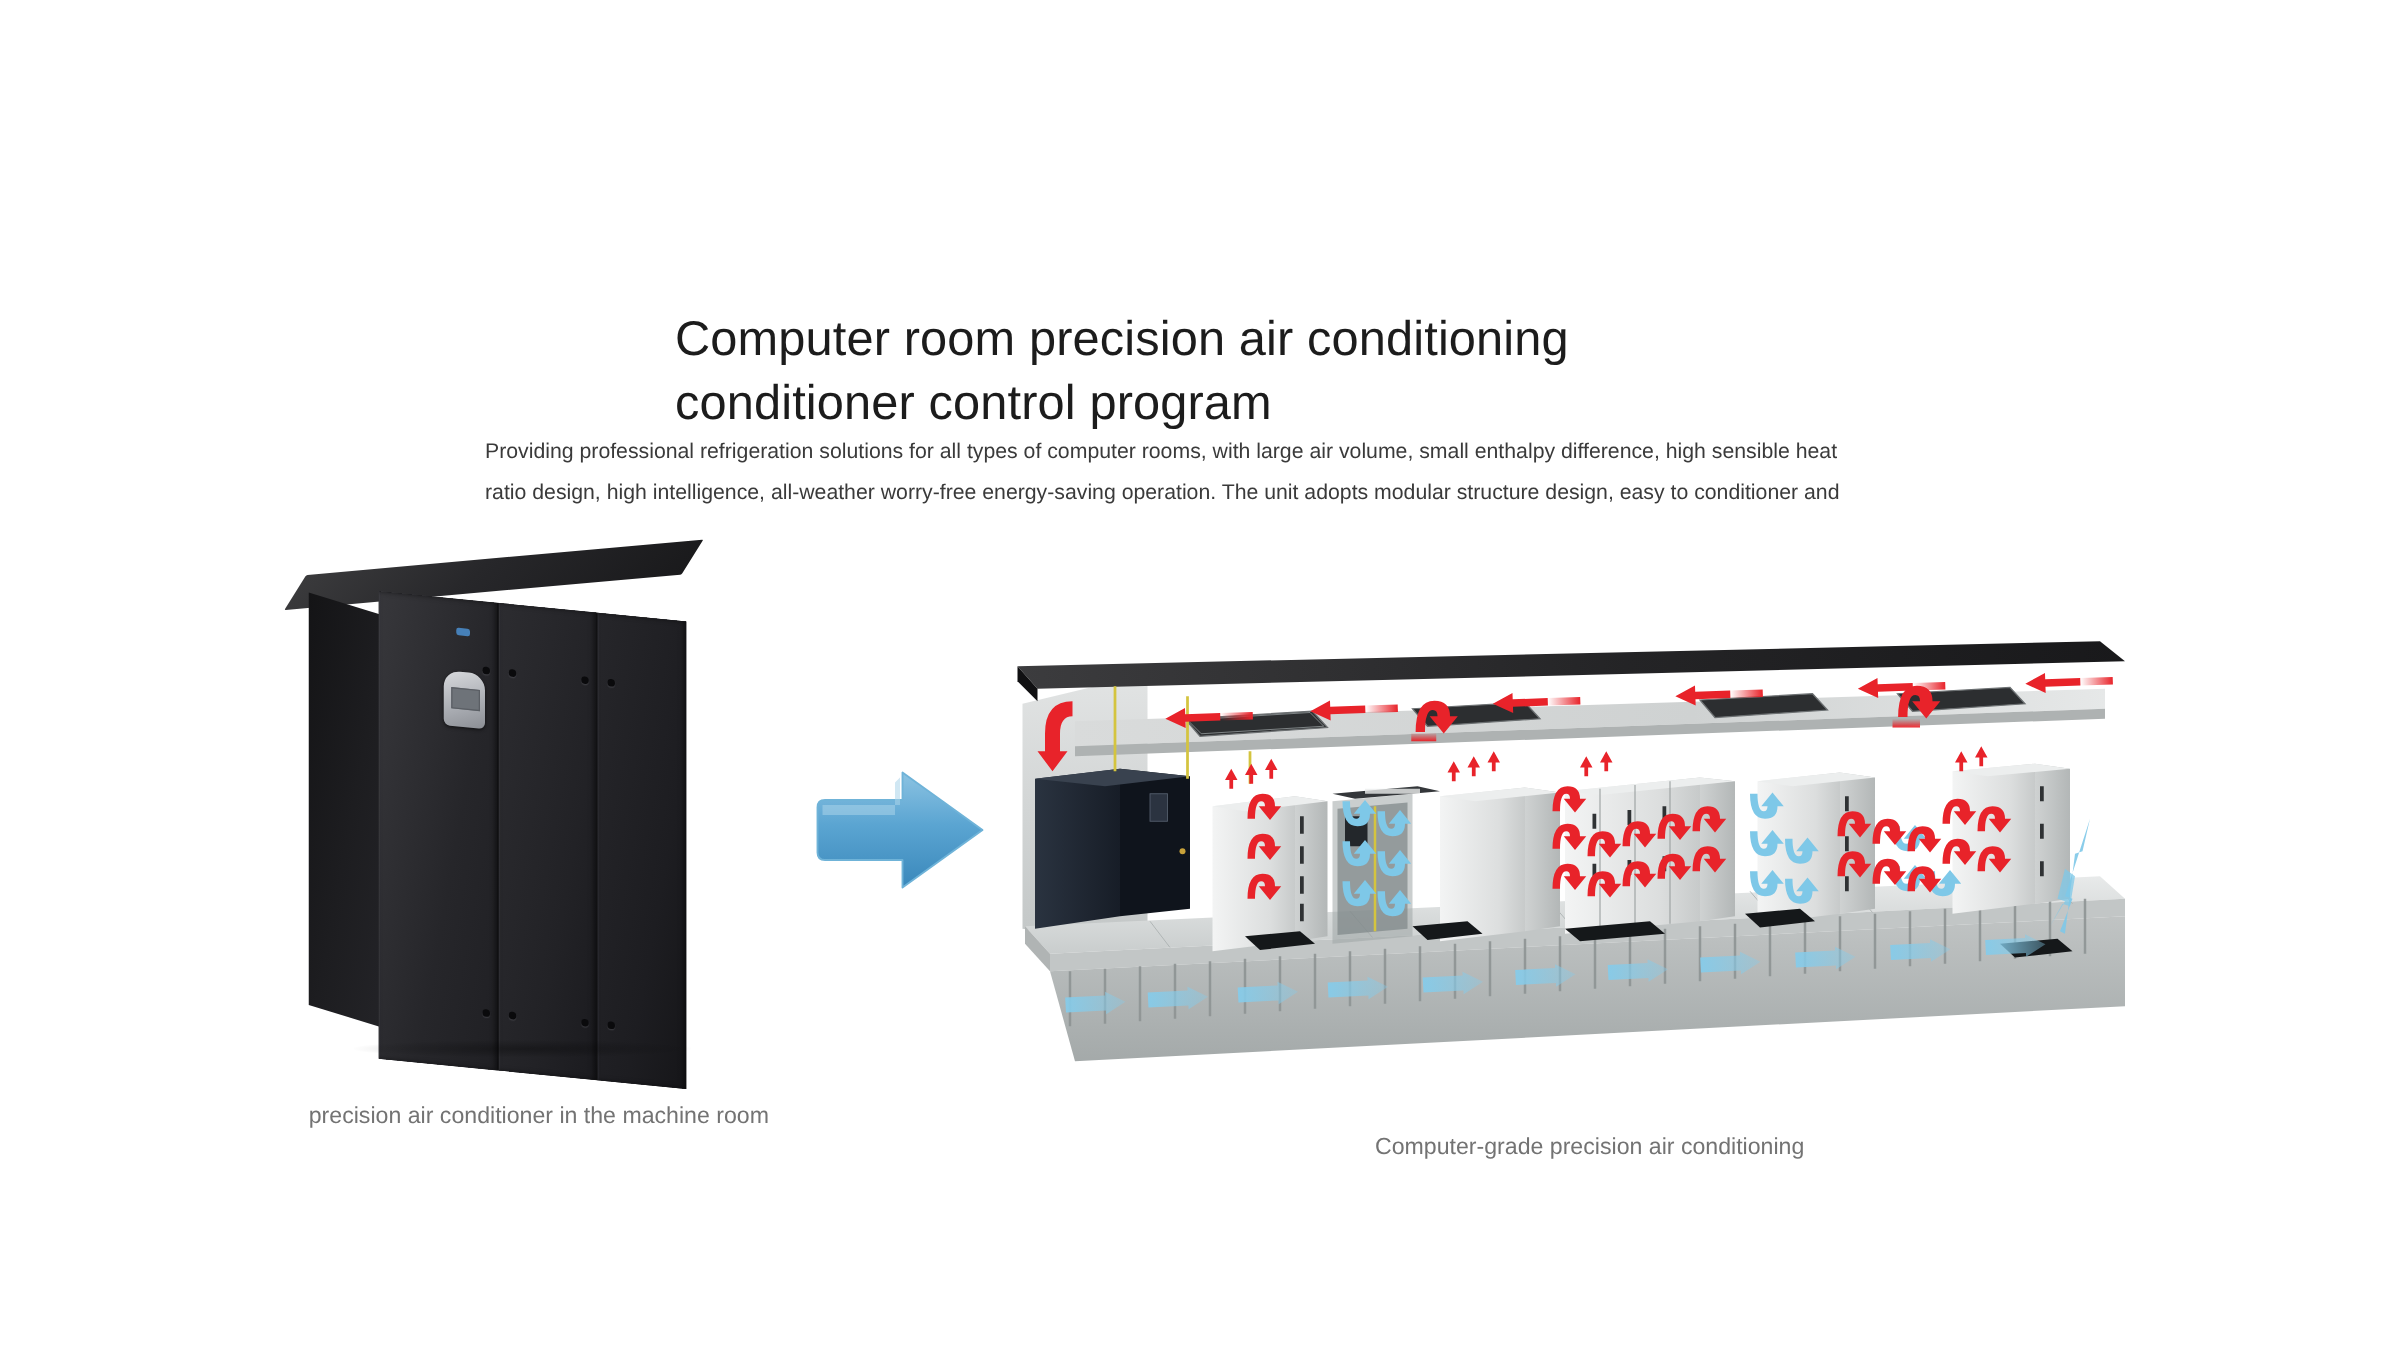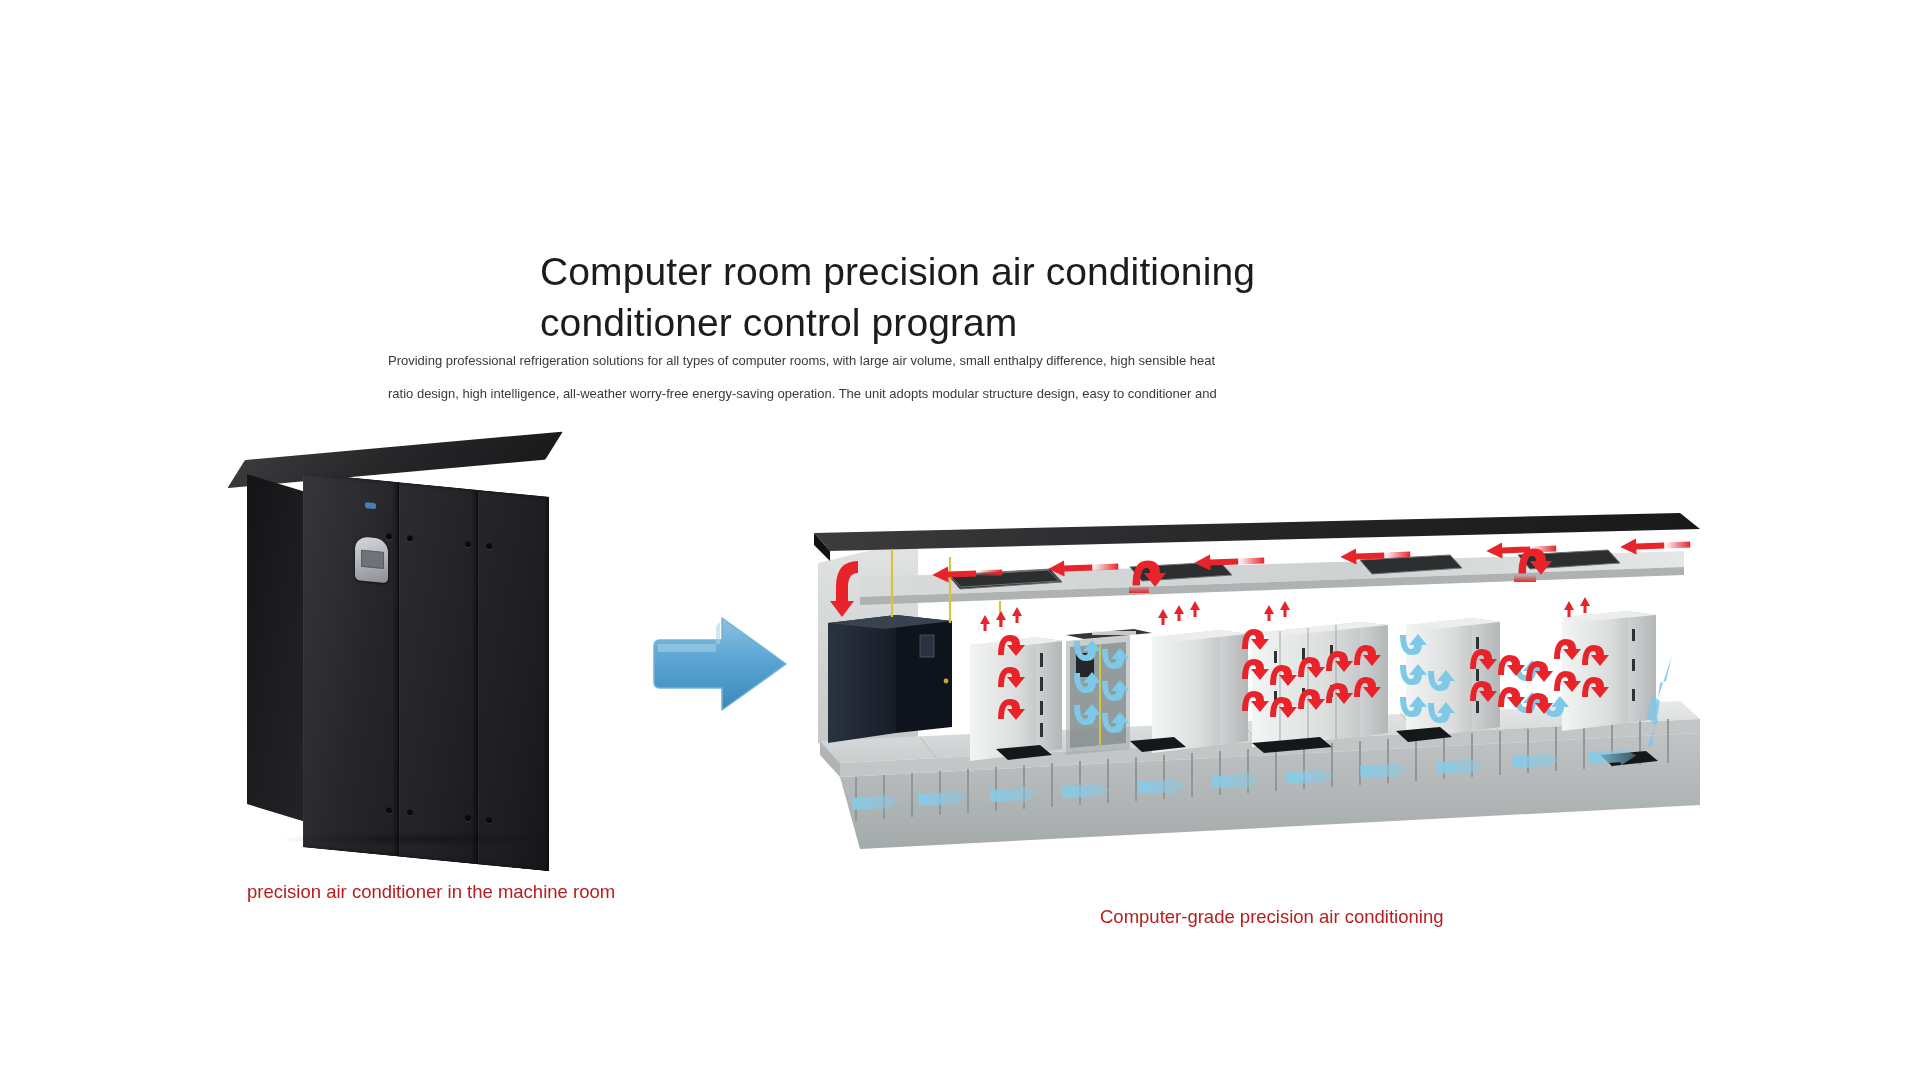--- a/index.html
+++ b/index.html
@@ -35,21 +35,21 @@
   }
 
   
   .intro {
     position: absolute;
     left: 388px;
     top: 345px;
     width: 1150px;
   }
   .intro-line {
-    font-size: 13px;
+    font-size: 17px;
     line-height: 32.5px;
     color: #3a3a3a;
     font-weight: 400;
     white-space: nowrap;
   }
 
   
   .product-figure {
     position: absolute;
     left: 200px;
@@ -161,21 +161,21 @@
     top: 505px;
     width: 910px;
     height: 360px;
   }
 
   
   .caption {
     position: absolute;
     font-size: 18.5px;
     line-height: 24px;
-    color: #b91c1c;
+    color: #737373;
     font-weight: 400;
     white-space: nowrap;
   }
   .caption.left-cap  { left: 247px;  top: 880px; }
   .caption.right-cap { left: 1100px; top: 905px; }
 </style>
 </head>
 <body>
 
 <div class="title-block">

